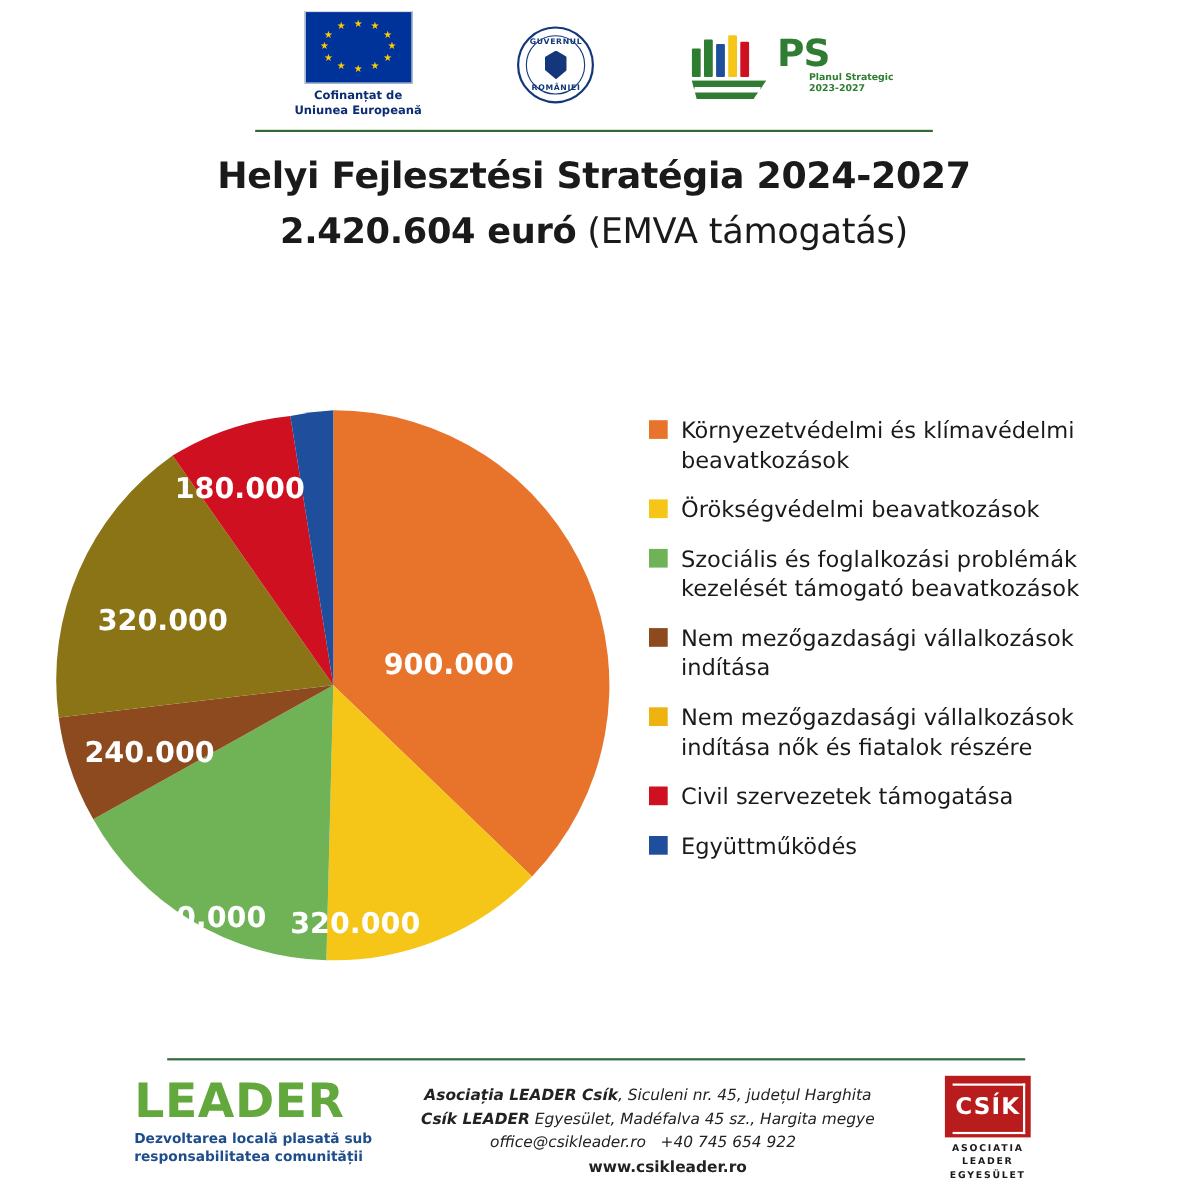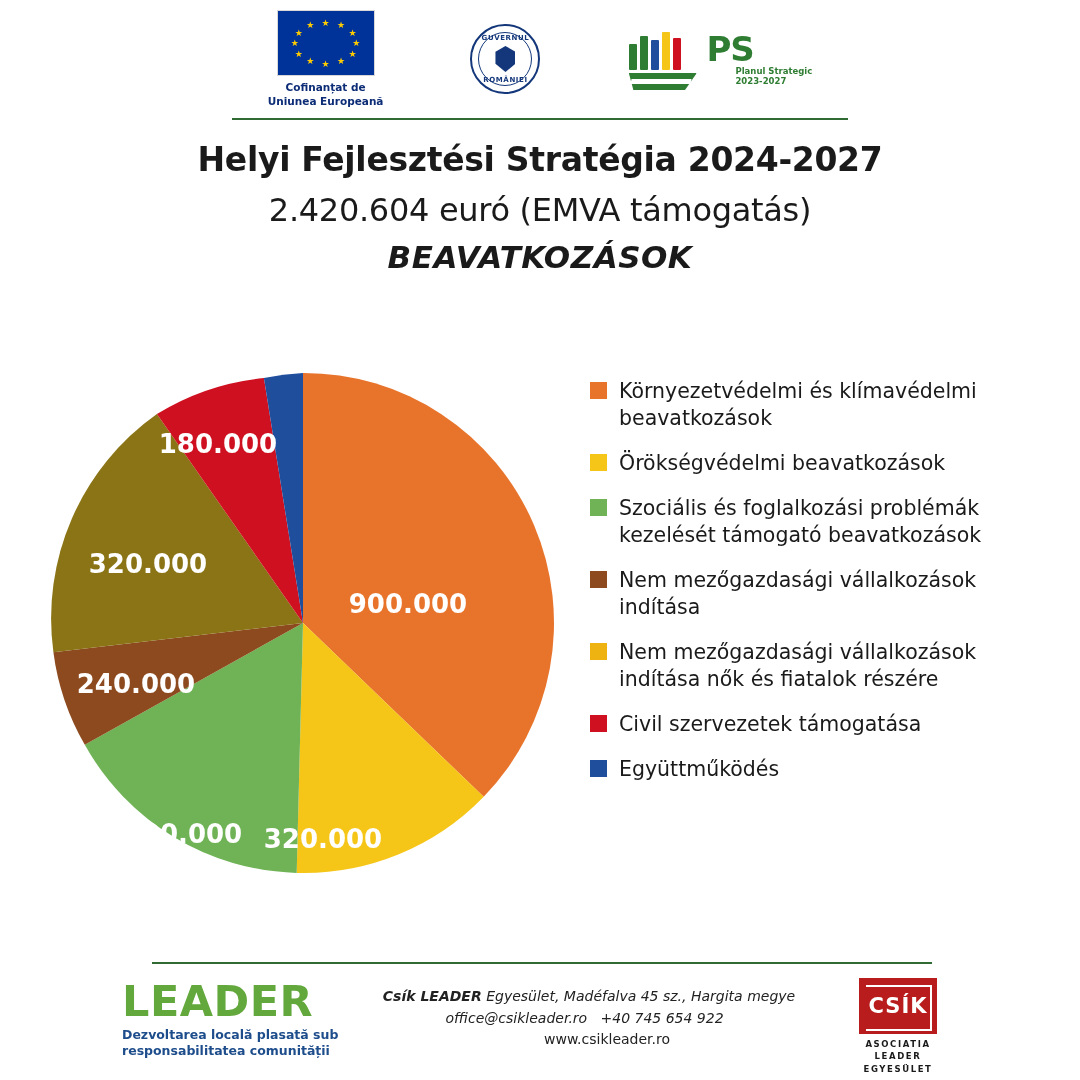--- a/index.html
+++ b/index.html
@@ -167,21 +167,21 @@
     font-size: 33px;
     font-weight: bold;
     letter-spacing: -0.3px;
     margin-bottom: 12px;
   }
   .title-2 {
     font-size: 32px;
     letter-spacing: -0.3px;
     margin-bottom: 10px;
   }
-  .title-2 b { font-weight: normal; }
+  .title-2 b { font-weight: bold; }
   .title-3 {
     font-size: 31px;
     font-weight: bold;
     font-style: italic;
     letter-spacing: 0.5px;
   }
 
   
   .chart-wrap {
     position: absolute;
@@ -277,21 +277,21 @@
   .footer-contact {
     width: 430px;
     padding-top: 14px;
     text-align: center;
     font-style: italic;
     font-size: 14px;
     line-height: 1.55;
     color: #222;
   }
   .footer-contact b { font-style: italic; font-weight: bold; }
-  .footer-contact .web { font-style: normal; font-weight: normal; margin-left: 36px; }
+  .footer-contact .web { font-style: normal; font-weight: bold; margin-left: 36px; }
   .csik-logo {
     width: 120px;
     padding-top: 6px;
     display: flex;
     flex-direction: column;
     align-items: center;
   }
   .csik-mark {
     width: 78px;
     height: 56px;
@@ -378,21 +378,20 @@
     </div>
   </div>
 </div>
 <div class="header-rule"></div>
 
 <div class="titles">
   <div class="title-1">Helyi Fejlesztési Stratégia 2024-2027</div>
   <div class="title-2">
     <b>2.420.604 euró</b><span> (EMVA támogatás)</span>
   </div>
-  <div class="title-3">BEAVATKOZÁSOK</div>
 </div>
 
 <div class="chart-wrap">
 
   <div class="pie-box">
     <svg class="pie-svg" width="530" height="530" viewBox="0 0 530 530">
 
       <path fill="#e8742c" d="M265,265 L265,15 A250,250 0 0,1 445.7,438.8 Z"></path>
 
       <path fill="#f5c518" d="M265,265 L445.7,438.8 A250,250 0 0,1 258.7,514.9 Z"></path>
@@ -455,20 +454,23 @@
   <div class="leader-logo">
     <div class="leader-word">LEADER</div>
     <div class="leader-sub">
       <div>Dezvoltarea locală plasată sub</div>
       <div>responsabilitatea comunității</div>
     </div>
   </div>
 
   <div class="footer-contact">
     <div>
+      <b>Asociația LEADER Csík</b><span>, Siculeni nr. 45, județul Harghita</span>
+    </div>
+    <div>
       <b>Csík LEADER</b><span> Egyesület, Madéfalva 45 sz., Hargita megye</span>
     </div>
     <div>
       <span>office@csikleader.ro</span>&nbsp;&nbsp;
       <span>+40 745 654 922</span>&nbsp;&nbsp;
       <span class="web">www.csikleader.ro</span>
     </div>
   </div>
 
   <div class="csik-logo">

